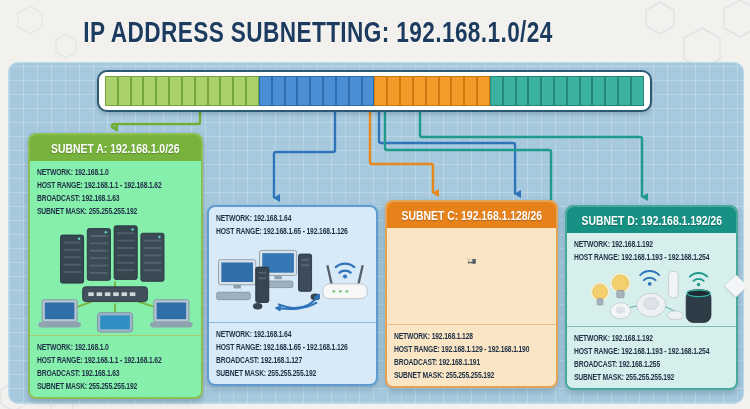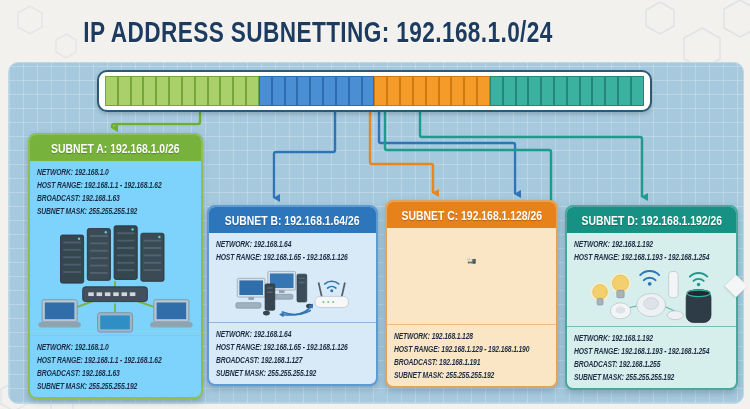--- a/index.html
+++ b/index.html
@@ -39,31 +39,31 @@
     position:absolute;display:flex;flex-direction:column;box-sizing:border-box;
     border-radius:8px;border:2px solid;box-shadow:0 3px 6px rgba(20,50,70,.25);
     overflow:hidden;
   }
   .subnet-header{
     flex:0 0 26px;display:flex;align-items:center;justify-content:center;
     color:#fff;font-size:13px;font-weight:bold;white-space:nowrap;
     text-shadow:0 1px 1px rgba(0,0,0,.25);
   }
   .subnet-header>span{display:inline-block;transform:scaleX(.8);}
-  .info{padding:5px 7px 4px 7px;font-style:italic;}
+  .info{padding:5px 7px 4px 7px;}
   .info-line{
     font-size:9px;font-weight:bold;color:#1e2e45;line-height:13px;
     white-space:nowrap;letter-spacing:-.2px;
     transform:scaleX(.75);transform-origin:0 50%;
   }
   .bottom-info{border-top:1.5px solid;}
   .illus{flex:1;min-height:0;display:flex;align-items:center;justify-content:center;padding:2px 4px;}
   .illus svg{width:100%;height:100%;}
   
-  .subnet-a{left:28px;top:133px;width:175px;height:266px;background:#7dd3fc;border-color:#8fbe55;}
+  .subnet-a{left:28px;top:133px;width:175px;height:266px;background:#86efac;border-color:#8fbe55;}
   .subnet-a .subnet-header{background:#76b23c;}
   .subnet-a .bottom-info{border-color:#a8cc76;}
   .subnet-b{left:207px;top:205px;width:171px;height:181px;background:#d8eaf8;border-color:#5e9bd0;}
   .subnet-b .subnet-header{background:#2d76bb;}
   .subnet-b .bottom-info{border-color:#8cb8de;}
   .subnet-c{left:385px;top:200px;width:173px;height:188px;background:#fae6c4;border-color:#e5a355;gap:28px;}
   .subnet-c .subnet-header{background:#e7821b;}
   .subnet-c .bottom-info{border-color:#ecbd82;margin-top:30px;}
   .subnet-d{left:565px;top:205px;width:173px;height:185px;background:#d6efec;border-color:#48a89b;}
   .subnet-d .subnet-header{background:#169183;}
@@ -262,23 +262,20 @@
     </div>
     <div class="info bottom-info">
         <div class="info-line">NETWORK: 192.168.1.0</div>
         <div class="info-line">HOST RANGE: 192.168.1.1 - 192.168.1.62</div>
         <div class="info-line">BROADCAST: 192.168.1.63</div>
         <div class="info-line">SUBNET MASK: 255.255.255.192</div>
       </div>
   </div>
 
   <div class="subnet subnet-b">
-    <div class="subnet-header">
-        <span>SUBNET B: 192.168.1.64/26</span>
-      </div>
     <div class="info">
         <div class="info-line">NETWORK: 192.168.1.64</div>
         <div class="info-line">HOST RANGE: 192.168.1.65 - 192.168.1.126</div>
       </div>
     <div class="illus">
       <svg viewBox="0 0 171 72" preserveAspectRatio="xMidYMid meet">
         <g>
           <rect x="50" y="2" width="40" height="27" rx="2" fill="#d9e2e8" stroke="#8fa0ad"></rect>
           <rect x="53" y="5" width="34" height="21" fill="#3577b5"></rect>
           <rect x="66" y="29" width="8" height="4" fill="#8fa0ad"></rect>

